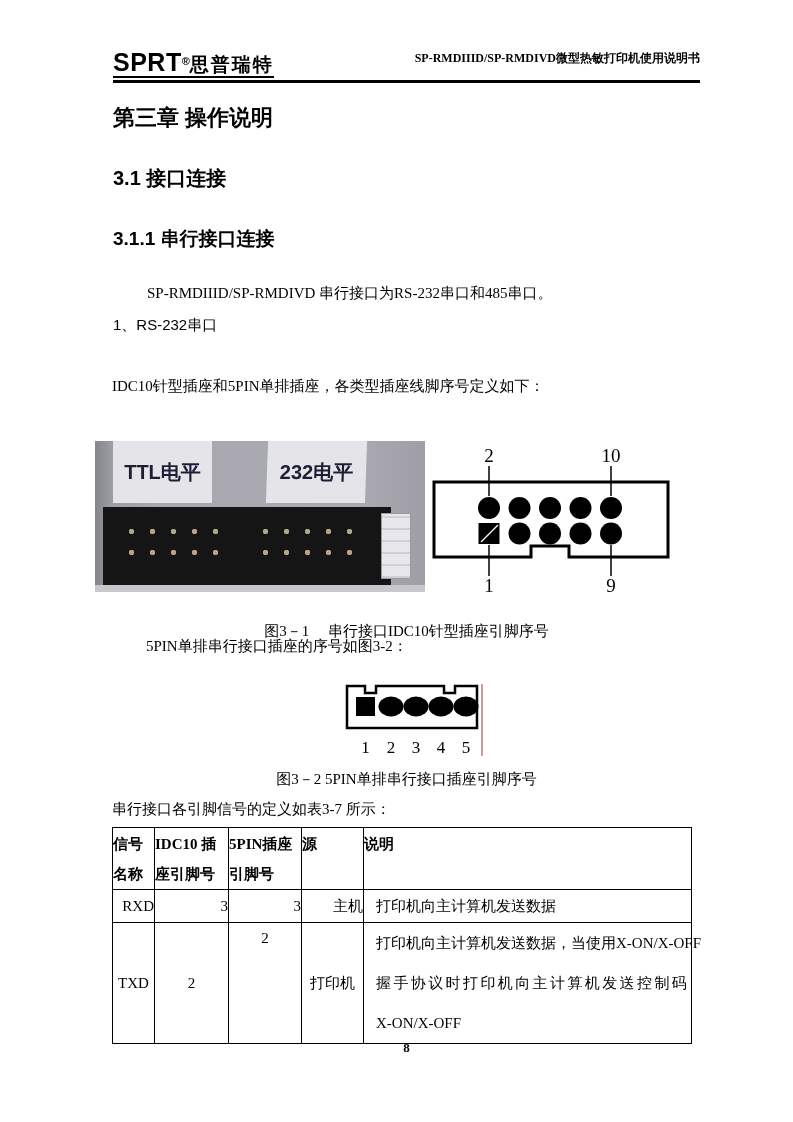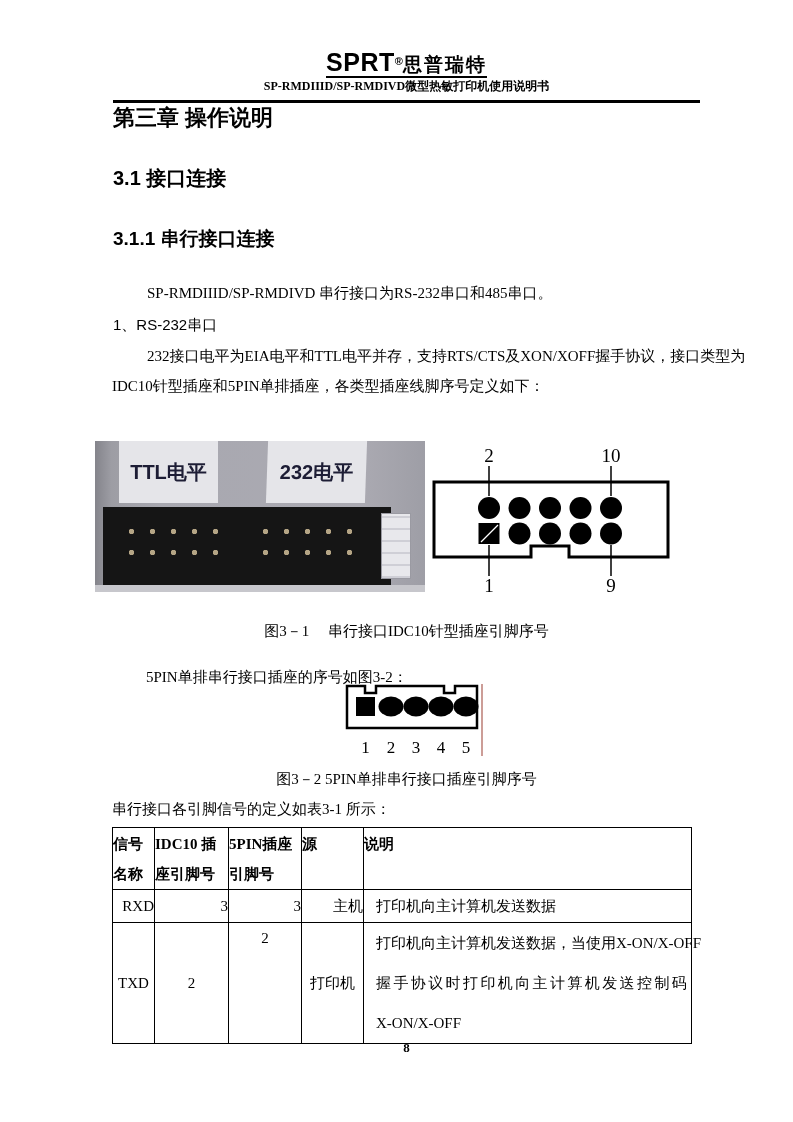--- a/index.html
+++ b/index.html
@@ -6,22 +6,22 @@
   html,body { background:#e9e9e9; }
   .page {
     position:relative; width:793px; height:1122px; margin:0 auto;
     background:#ffffff; overflow:hidden; color:#000;
     font-family:"Liberation Serif","DejaVu Serif",serif; font-size:15px;
   }
   .abs { position:absolute; }
 
   
   .hdr { position:absolute; left:113px; top:50px; width:587px;
-         display:flex; justify-content:space-between; align-items:center;
-         border-bottom:3px solid #000; padding-bottom:2px;flex-direction:column; }
+         display:flex; justify-content:space-between; align-items:flex-start;
+         border-bottom:3px solid #000; padding-bottom:2px; }
   .logo { border-bottom:2.5px solid #000; padding-bottom:1px; line-height:1;
           font-family:"Liberation Sans","DejaVu Sans",sans-serif; white-space:nowrap; }
   .logo-latin { font-size:25px; font-weight:bold; letter-spacing:0.5px; }
   .logo-reg { font-size:11px; font-weight:bold; vertical-align:super; }
   .logo-cn { font-size:19px; font-weight:bold; letter-spacing:2px; }
   .hdr-title { font-size:12px; font-weight:bold; padding-bottom:3px; white-space:nowrap; }
 
   .chapter { position:absolute; left:113px; top:103px; width:587px; 
              font-family:"Liberation Sans","DejaVu Sans",sans-serif;
              font-size:22px; font-weight:bold; }
@@ -35,21 +35,21 @@
   .boldline { position:absolute; white-space:nowrap; font-size:15px; font-weight:normal;
               font-family:"Liberation Sans","DejaVu Sans",sans-serif; }
 
   
   .photo { position:absolute; left:95px; top:441px; width:330px; height:151px;
            background:linear-gradient(90deg,#84848b 0,#9d9da4 5%,#a8a8b0 20%,#abaab2 80%,#9e9ea6 100%); }
   .photo-label { position:absolute; top:0; height:62px; width:99px; background:#e5e5e9;
                  display:flex; align-items:center; justify-content:center;
                  font-family:"Liberation Sans","DejaVu Sans",sans-serif;
                  font-weight:bold; font-size:20px; color:#1d1d35; }
-  .lbl-ttl { left:24px; }
+  .lbl-ttl { left:18px; }
   .lbl-232 { left:172px; transform:skewX(-2deg); }
   .conn { position:absolute; left:8px; top:66px; width:288px; height:78px; background:#151515; }
   .dots { position:absolute; width:106px; height:41px;
           background-image:radial-gradient(circle,#b5a585 2.5px,rgba(0,0,0,0) 3px);
           background-size:21px 21px; background-position:0 0; }
   .dots-1 { left:26px; top:80px; }
   .dots-2 { left:160px; top:80px; }
   .conn-white { position:absolute; left:286px; top:72px; width:30px; height:66px;
                 background:#e2e2e6; border:1px solid #9a9aa2;
                 background-image:repeating-linear-gradient(0deg,#cfcfd6 0 2px,#e8e8ec 2px 12px); }
@@ -88,21 +88,20 @@
     </div>
     <div class="hdr-title">SP-RMDIIID/SP-RMDIVD微型热敏打印机使用说明书</div>
   </div>
 
   <div class="chapter">第三章 操作说明</div>
   <div class="h-sec">3.1 接口连接</div>
   <div class="h-sub">3.1.1 串行接口连接</div>
 
   <div class="bodyline" style="left:147px; top:284px;">SP-RMDIIID/SP-RMDIVD  串行接口为RS-232串口和485串口。</div>
   <div class="boldline" style="left:113px; top:316px;">1、RS-232串口</div>
-  <div class="bodyline" style="left:147px; top:347px;">232接口电平为EIA电平和TTL电平并存，支持RTS/CTS及XON/XOFF握手协议，接口类型为</div>
   <div class="bodyline" style="left:112px; top:377px;">IDC10针型插座和5PIN单排插座，各类型插座线脚序号定义如下：</div>
 
   <div class="photo">
     <div class="photo-label lbl-ttl">TTL电平</div>
     <div class="photo-label lbl-232">232电平</div>
     <div class="conn"></div>
     <div class="dots dots-1"></div>
     <div class="dots dots-2"></div>
     <div class="conn-white"></div>
     <div class="photo-bottom"></div>
@@ -126,40 +125,40 @@
     <circle cx="150.5" cy="93.5" r="11" fill="#000"></circle>
     <circle cx="181" cy="93.5" r="11" fill="#000"></circle>
     <line x1="59" y1="105" x2="59" y2="136" stroke="#000" stroke-width="1.5"></line>
     <line x1="181" y1="105" x2="181" y2="136" stroke="#000" stroke-width="1.5"></line>
     <text x="59" y="152" font-size="19" text-anchor="middle">1</text>
     <text x="181" y="152" font-size="19" text-anchor="middle">9</text>
   </svg>
 
   <div class="caption" style="top:622px;">图3－1　 串行接口IDC10针型插座引脚序号</div>
 
-  <div class="bodyline" style="left:146px; top:637px;margin-top:31px;">5PIN单排串行接口插座的序号如图3-2：</div>
+  <div class="bodyline" style="left:146px; top:637px;">5PIN单排串行接口插座的序号如图3-2：</div>
 
   <svg class="abs" style="left:340px; top:682px;" width="150" height="78" viewBox="0 0 150 78">
     <path d="M7,4 H25 V11 H36 V4 H104 V11 H115 V4 H137 V46 H7 Z" fill="none" stroke="#000" stroke-width="2.5"></path>
     <rect x="16" y="15" width="19" height="19" fill="#000"></rect>
     <ellipse cx="51" cy="24.5" rx="12.5" ry="10" fill="#000"></ellipse>
     <ellipse cx="76" cy="24.5" rx="12.5" ry="10" fill="#000"></ellipse>
     <ellipse cx="101" cy="24.5" rx="12.5" ry="10" fill="#000"></ellipse>
     <ellipse cx="126" cy="24.5" rx="12.5" ry="10" fill="#000"></ellipse>
     <text x="25.5" y="71" font-size="17" text-anchor="middle">1</text>
     <text x="51" y="71" font-size="17" text-anchor="middle">2</text>
     <text x="76" y="71" font-size="17" text-anchor="middle">3</text>
     <text x="101" y="71" font-size="17" text-anchor="middle">4</text>
     <text x="126" y="71" font-size="17" text-anchor="middle">5</text>
   </svg>
   <div class="redline"></div>
 
   <div class="caption" style="top:770px;">图3－2 5PIN单排串行接口插座引脚序号</div>
 
-  <div class="bodyline" style="left:112px; top:800px;">串行接口各引脚信号的定义如表3-1 所示：</div>
+  <div class="bodyline" style="left:112px; top:800px;">串行接口各引脚信号的定义如表3-7 所示：</div>
 
   <table class="sig">
     <colgroup>
       <col style="width:42px">
         <col style="width:74px">
         <col style="width:73px">
       <col style="width:62px">
         <col style="width:328px">
     </colgroup>
     <tbody>

